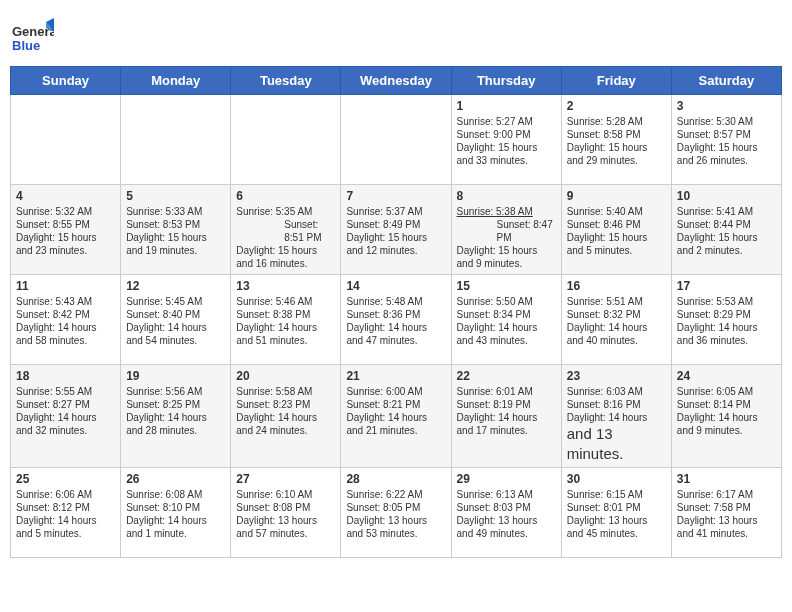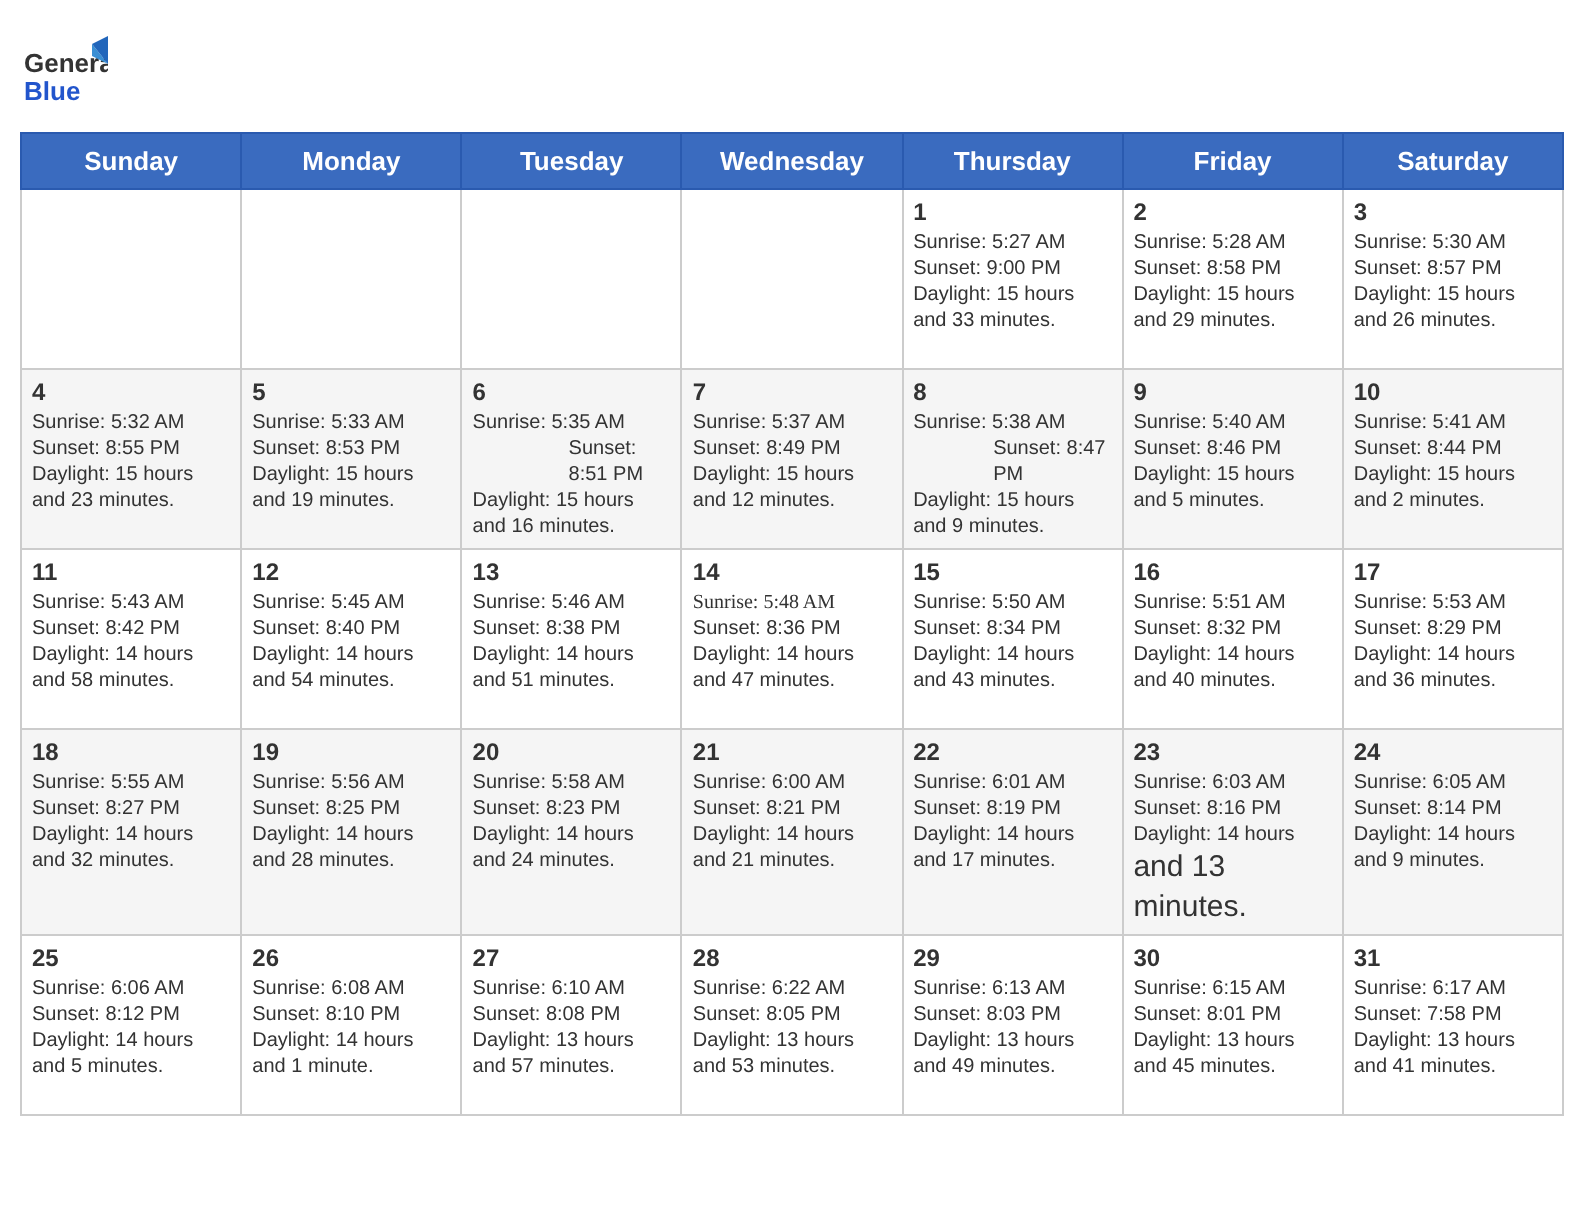--- a/index.html
+++ b/index.html
@@ -160,21 +160,21 @@
         </td>
         <td>
           <span class="day-num">7</span>
           <div style="font-size: 10px; line-height: 1.3;">Sunrise: 5:37 AM</div>
           <div style="font-size: 10px; line-height: 1.3;">Sunset: 8:49 PM</div>
           <div style="font-size: 10px; line-height: 1.3;">Daylight: 15 hours</div>
           <div style="font-size: 10px; line-height: 1.3;">and 12 minutes.</div>
         </td>
         <td>
           <span class="day-num">8</span>
-          <div style="font-size: 10px; line-height: 1.3;">Sunrise: 5:38 AM</div>
+          <div style="font-size: 10px; line-height: 1.3; text-decoration: underline;">Sunrise: 5:38 AM</div>
           <div style="font-size: 10px; line-height: 1.3; padding-left: 40px;">Sunset: 8:47 PM</div>
           <div style="font-size: 10px; line-height: 1.3;">Daylight: 15 hours</div>
           <div style="font-size: 10px; line-height: 1.3;">and 9 minutes.</div>
         </td>
         <td>
           <span class="day-num">9</span>
           <div style="font-size: 10px; line-height: 1.3;">Sunrise: 5:40 AM</div>
           <div style="font-size: 10px; line-height: 1.3;">Sunset: 8:46 PM</div>
           <div style="font-size: 10px; line-height: 1.3;">Daylight: 15 hours</div>
           <div style="font-size: 10px; line-height: 1.3;">and 5 minutes.</div>
@@ -204,21 +204,21 @@
         </td>
         <td>
           <span class="day-num">13</span>
           <div style="font-size: 10px; line-height: 1.3;">Sunrise: 5:46 AM</div>
           <div style="font-size: 10px; line-height: 1.3;">Sunset: 8:38 PM</div>
           <div style="font-size: 10px; line-height: 1.3;">Daylight: 14 hours</div>
           <div style="font-size: 10px; line-height: 1.3;">and 51 minutes.</div>
         </td>
         <td>
           <span class="day-num">14</span>
-          <div style="font-size: 10px; line-height: 1.3; font-family: Liberation Serif, serif;">Sunrise: 5:48 AM</div>
+          <div style="font-size: 10px; line-height: 1.3;">Sunrise: 5:48 AM</div>
           <div style="font-size: 10px; line-height: 1.3;">Sunset: 8:36 PM</div>
           <div style="font-size: 10px; line-height: 1.3;">Daylight: 14 hours</div>
           <div style="font-size: 10px; line-height: 1.3;">and 47 minutes.</div>
         </td>
         <td>
           <span class="day-num">15</span>
           <div style="font-size: 10px; line-height: 1.3;">Sunrise: 5:50 AM</div>
           <div style="font-size: 10px; line-height: 1.3;">Sunset: 8:34 PM</div>
           <div style="font-size: 10px; line-height: 1.3;">Daylight: 14 hours</div>
           <div style="font-size: 10px; line-height: 1.3;">and 43 minutes.</div>

